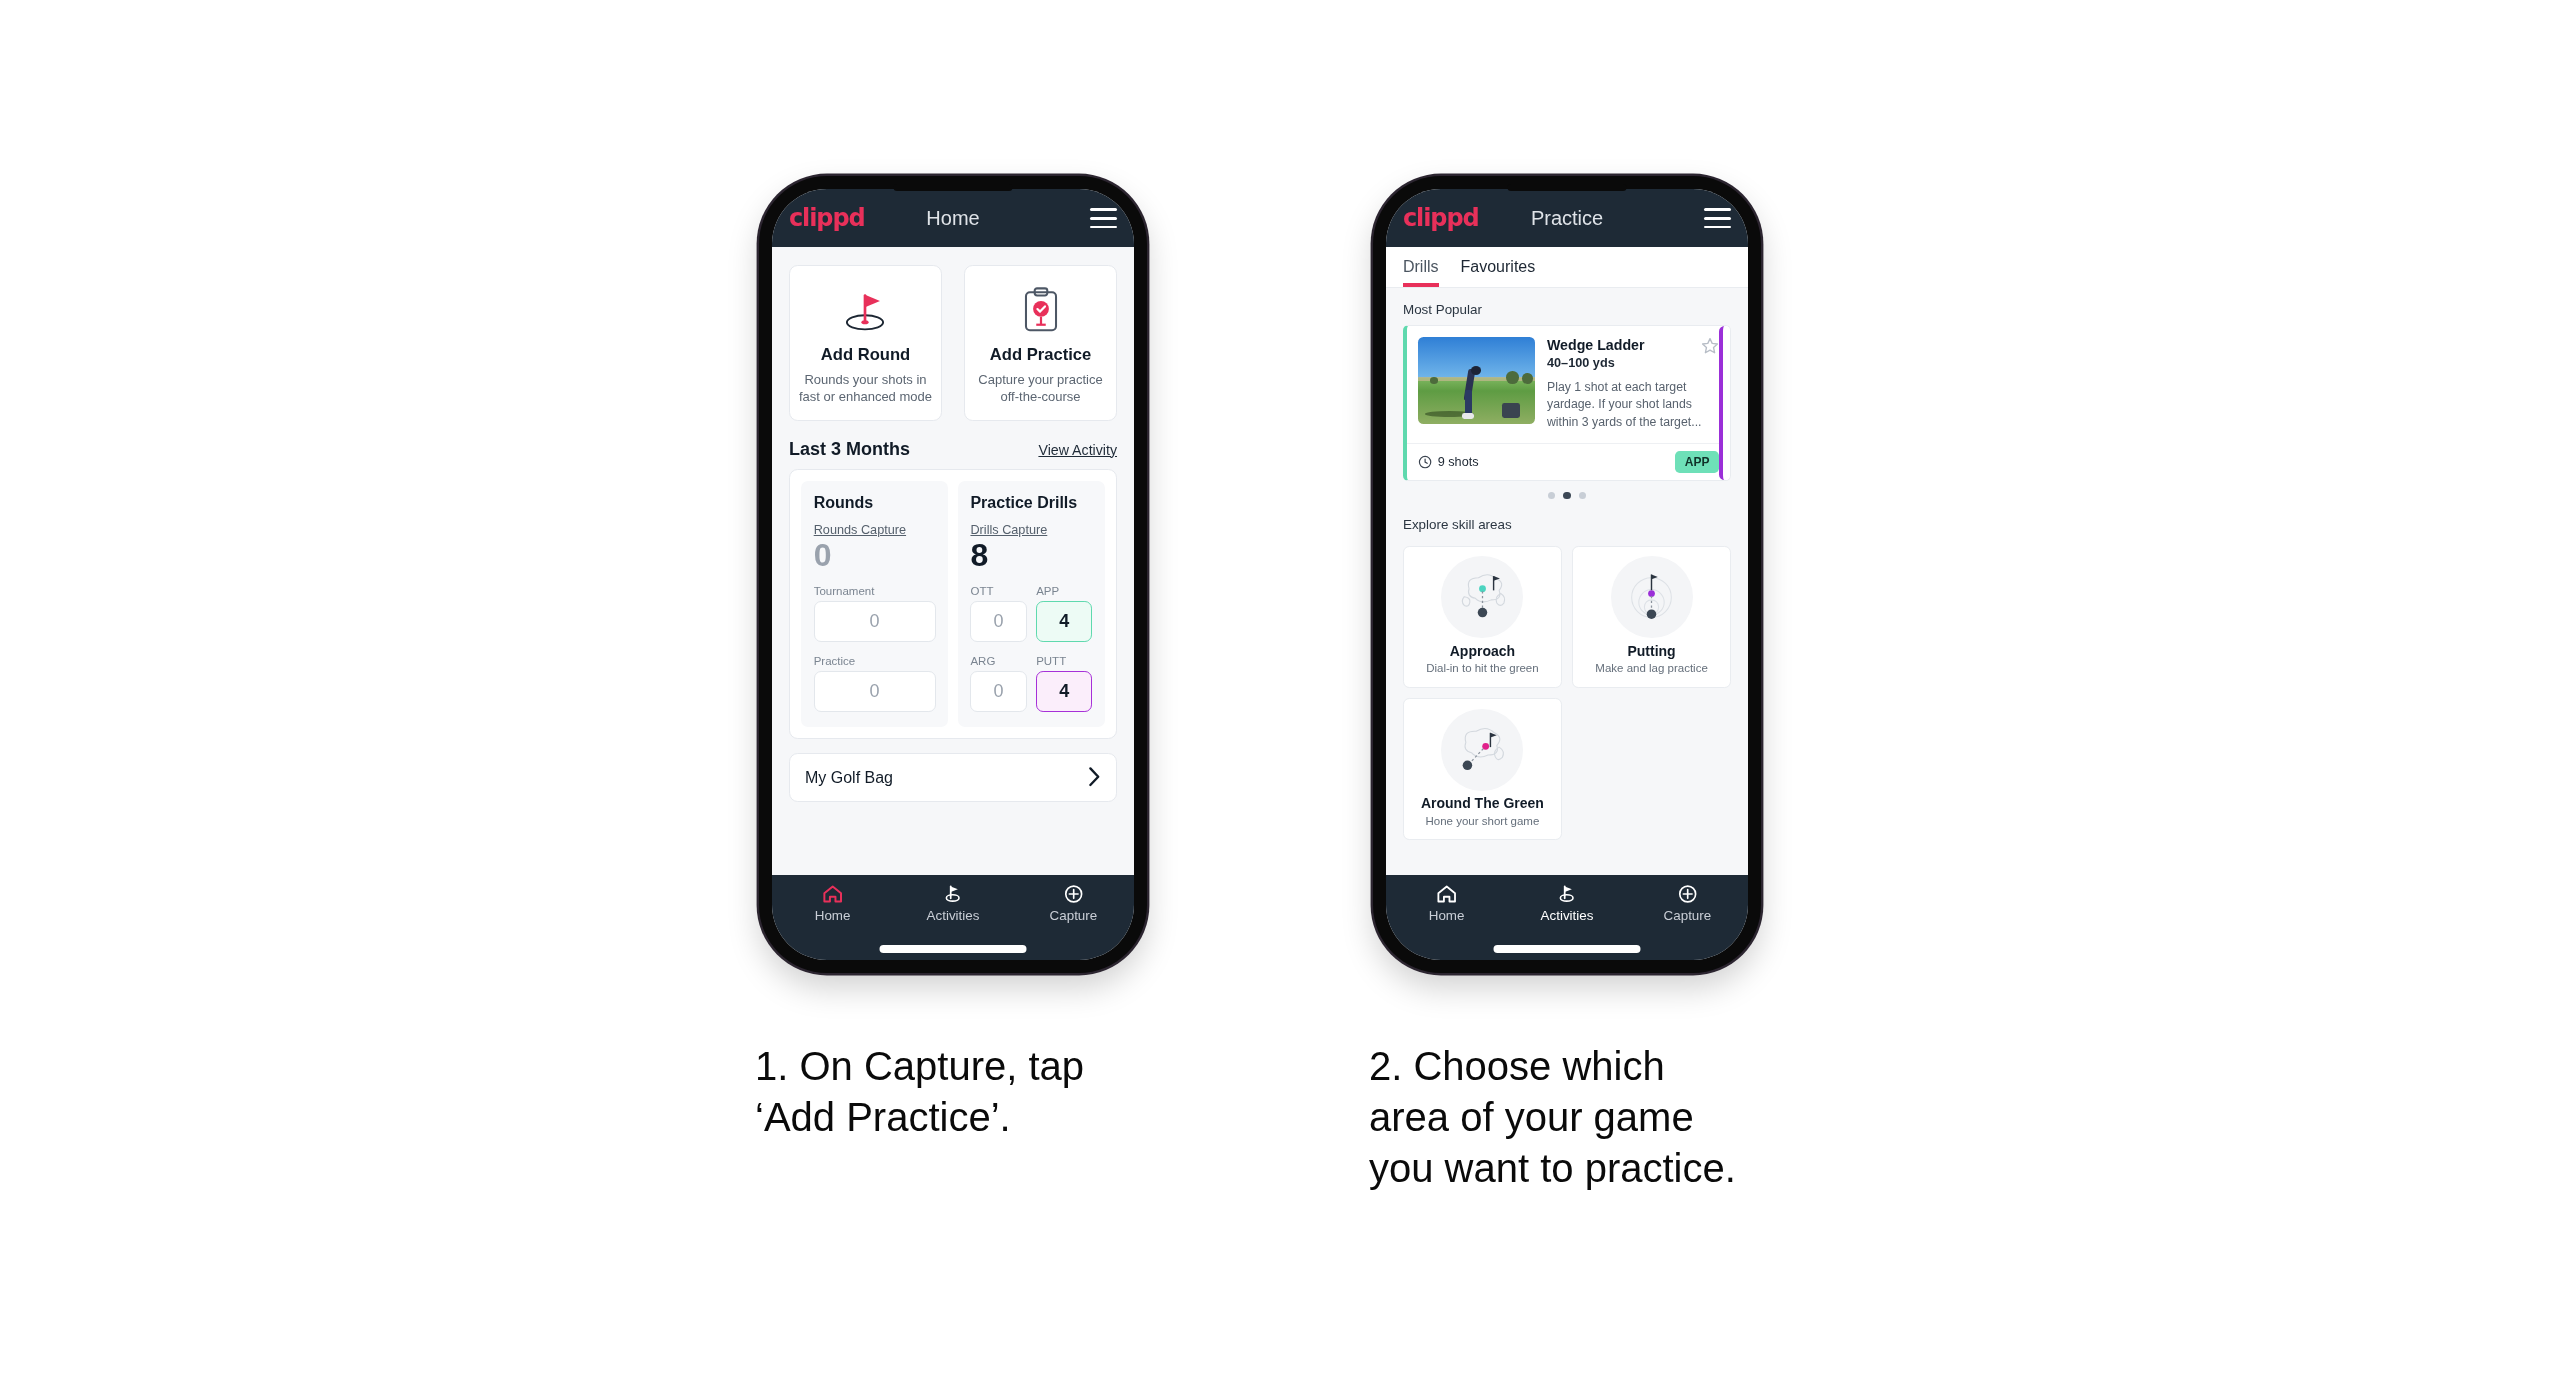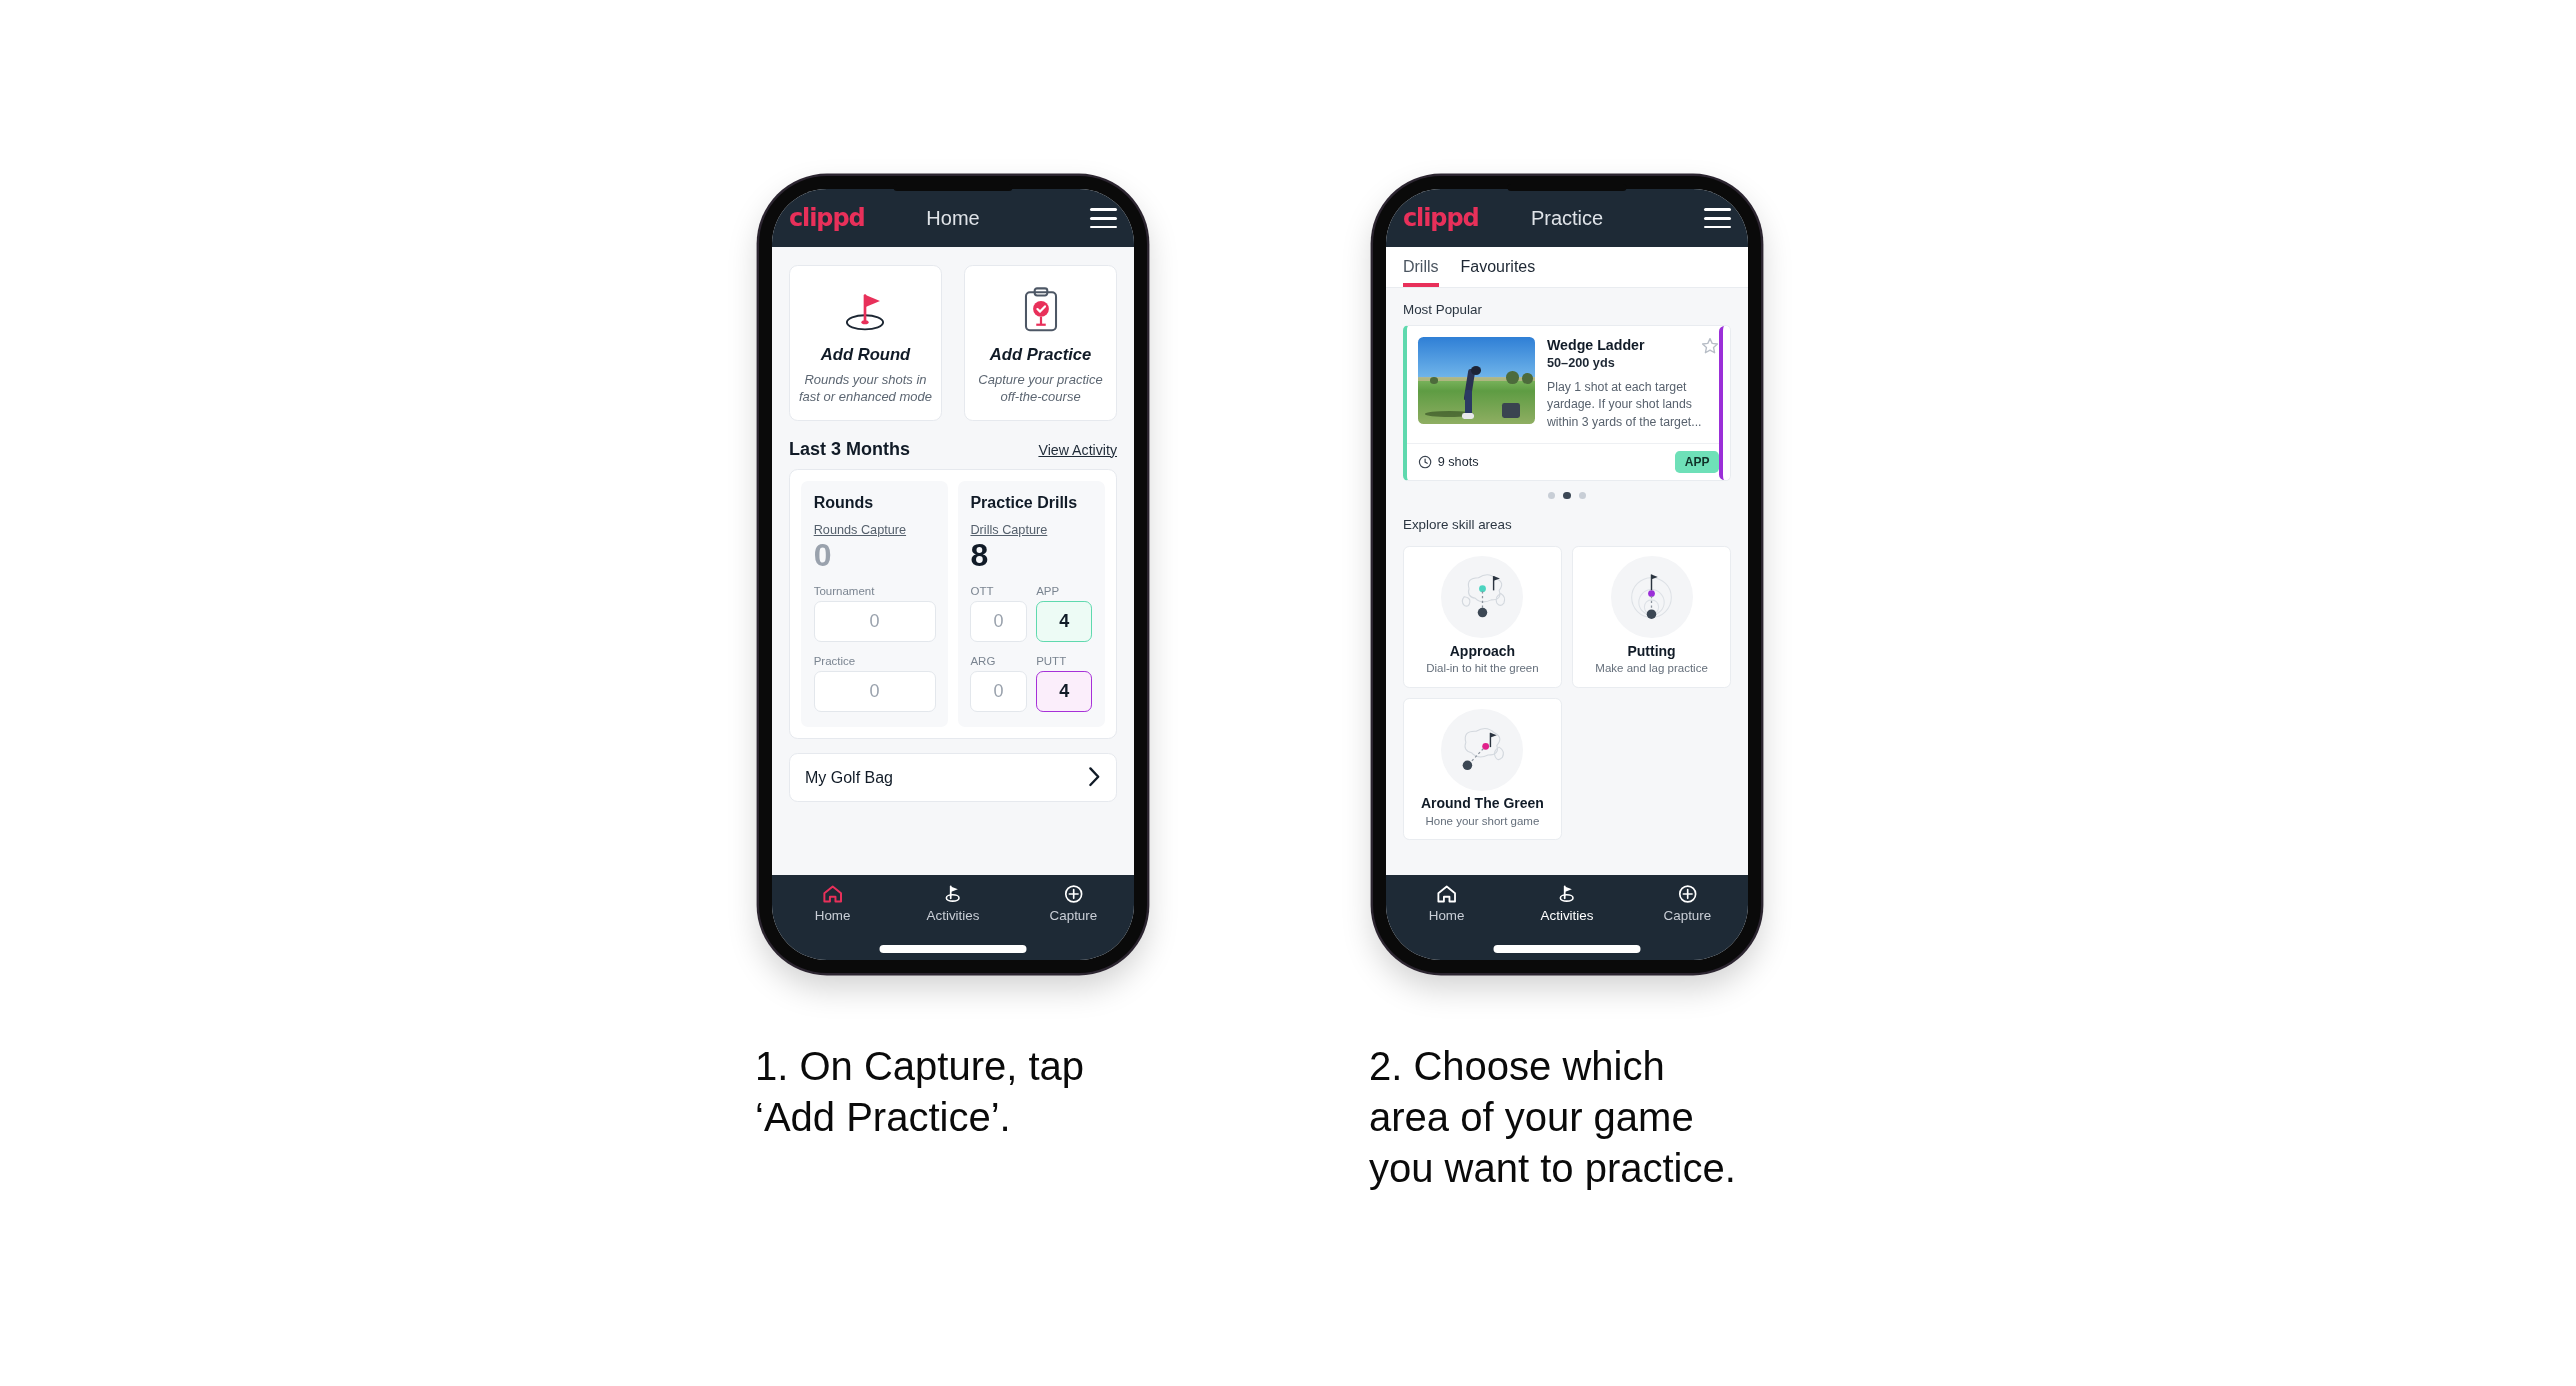--- a/index.html
+++ b/index.html
@@ -36,21 +36,21 @@
   .bottomnav{flex:0 0 76px;background:#1e2a36;display:flex;align-items:flex-start;
              padding-top:8.7px;position:relative;}
   .navitem{flex:1;display:flex;flex-direction:column;align-items:center;gap:4.7px;}
   .navitem .nlabel{font-size:13.4px;color:#c9ced6;}
   .navitem.active-home .nlabel{color:#c9ced6;}
   .navitem.active .nlabel{color:#ffffff;}
   .homebar{position:absolute;bottom:7.1px;left:50%;transform:translateX(-50%);
            width:147px;height:7.1px;border-radius:4.7px;background:#fff;}
 
   
-  .quick-row{display:flex;gap:22px;padding:18px 16.6px 0 16.6px;font-style:italic;}
+  .quick-row{display:flex;gap:22px;padding:18px 16.6px 0 16.6px;}
   .quick-card{flex:1;background:#fff;border:0.8px solid #e6e9ee;border-radius:8.7px;
               padding:15px 8px 13.4px;display:flex;flex-direction:column;align-items:center;}
   .quick-icon{height:59px;display:flex;align-items:center;justify-content:center;}
   .quick-title{font-size:16.6px;font-weight:700;color:#111b27;margin-top:4.7px;}
   .quick-sub{font-size:13px;color:#5c6672;text-align:center;line-height:1.37;margin-top:5.5px;}
 
   .sec-head{display:flex;align-items:baseline;justify-content:space-between;padding:18px 16.6px 9.5px;}
   .sec-title{font-size:18px;font-weight:700;color:#111b27;}
   .sec-link{font-size:14.2px;color:#1f2b38;text-decoration:underline;}
 
@@ -304,21 +304,21 @@
                 <div class="tree" style="left:10%;width:8.7px;height:7.1px;"></div>
                 <div class="shadow"></div>
                 <div class="golfer"></div>
                 <div class="head"></div>
                 <div class="legs"></div>
                 <div class="shoe"></div>
                 <div class="bag"></div>
               </div>
               <div class="d-body">
                 <div class="d-title">Wedge Ladder</div>
-                <div class="d-sub">50–200 yds</div>
+                <div class="d-sub">40–100 yds</div>
                 <div class="d-desc">Play 1 shot at each target yardage. If your shot lands within 3 yards of the target...</div>
               </div>
               <div class="d-star">
                 <svg width="18" height="17.4" viewBox="0 0 23 22">
                     <path d="M11.5 2 L14.3 8 L21 8.8 L16 13.3 L17.4 20 L11.5 16.6 L5.6 20 L7 13.3 L2 8.8 L8.7 8 Z" fill="none" stroke="#b7bdc6" stroke-width="1.7" stroke-linejoin="round"></path>
                   </svg>
               </div>
             </div>
             <div class="drill-foot">
               <div class="shots">

